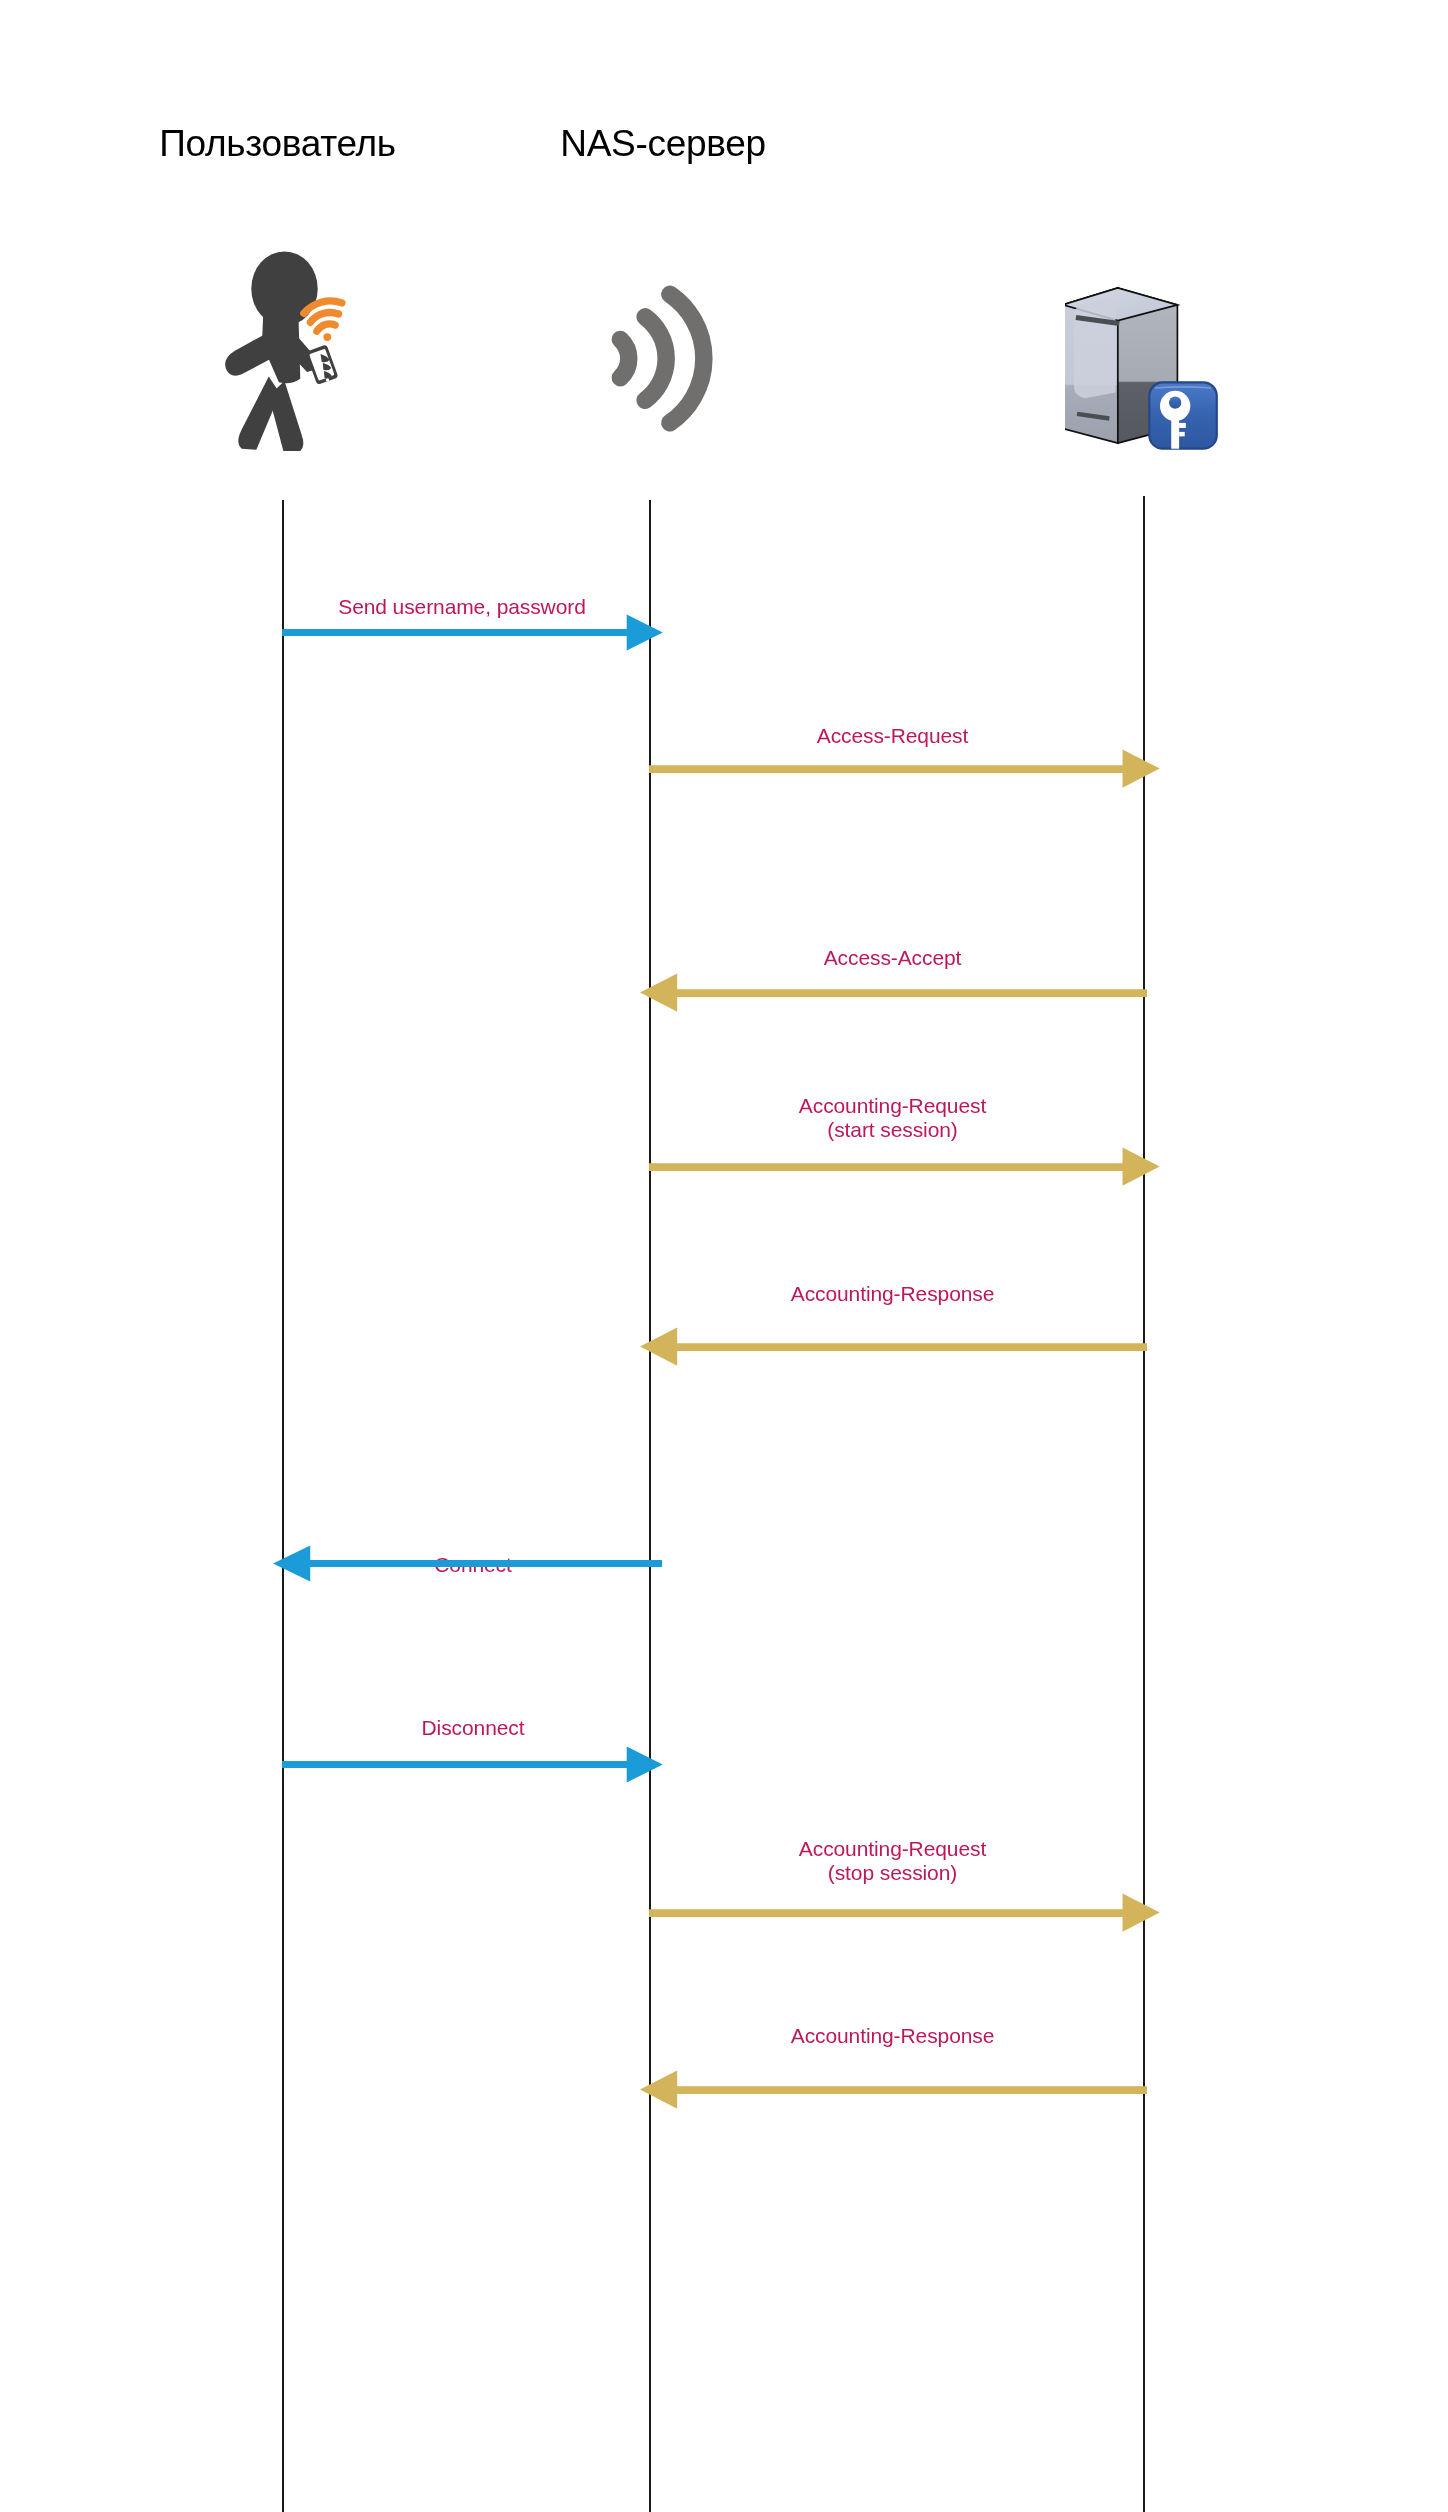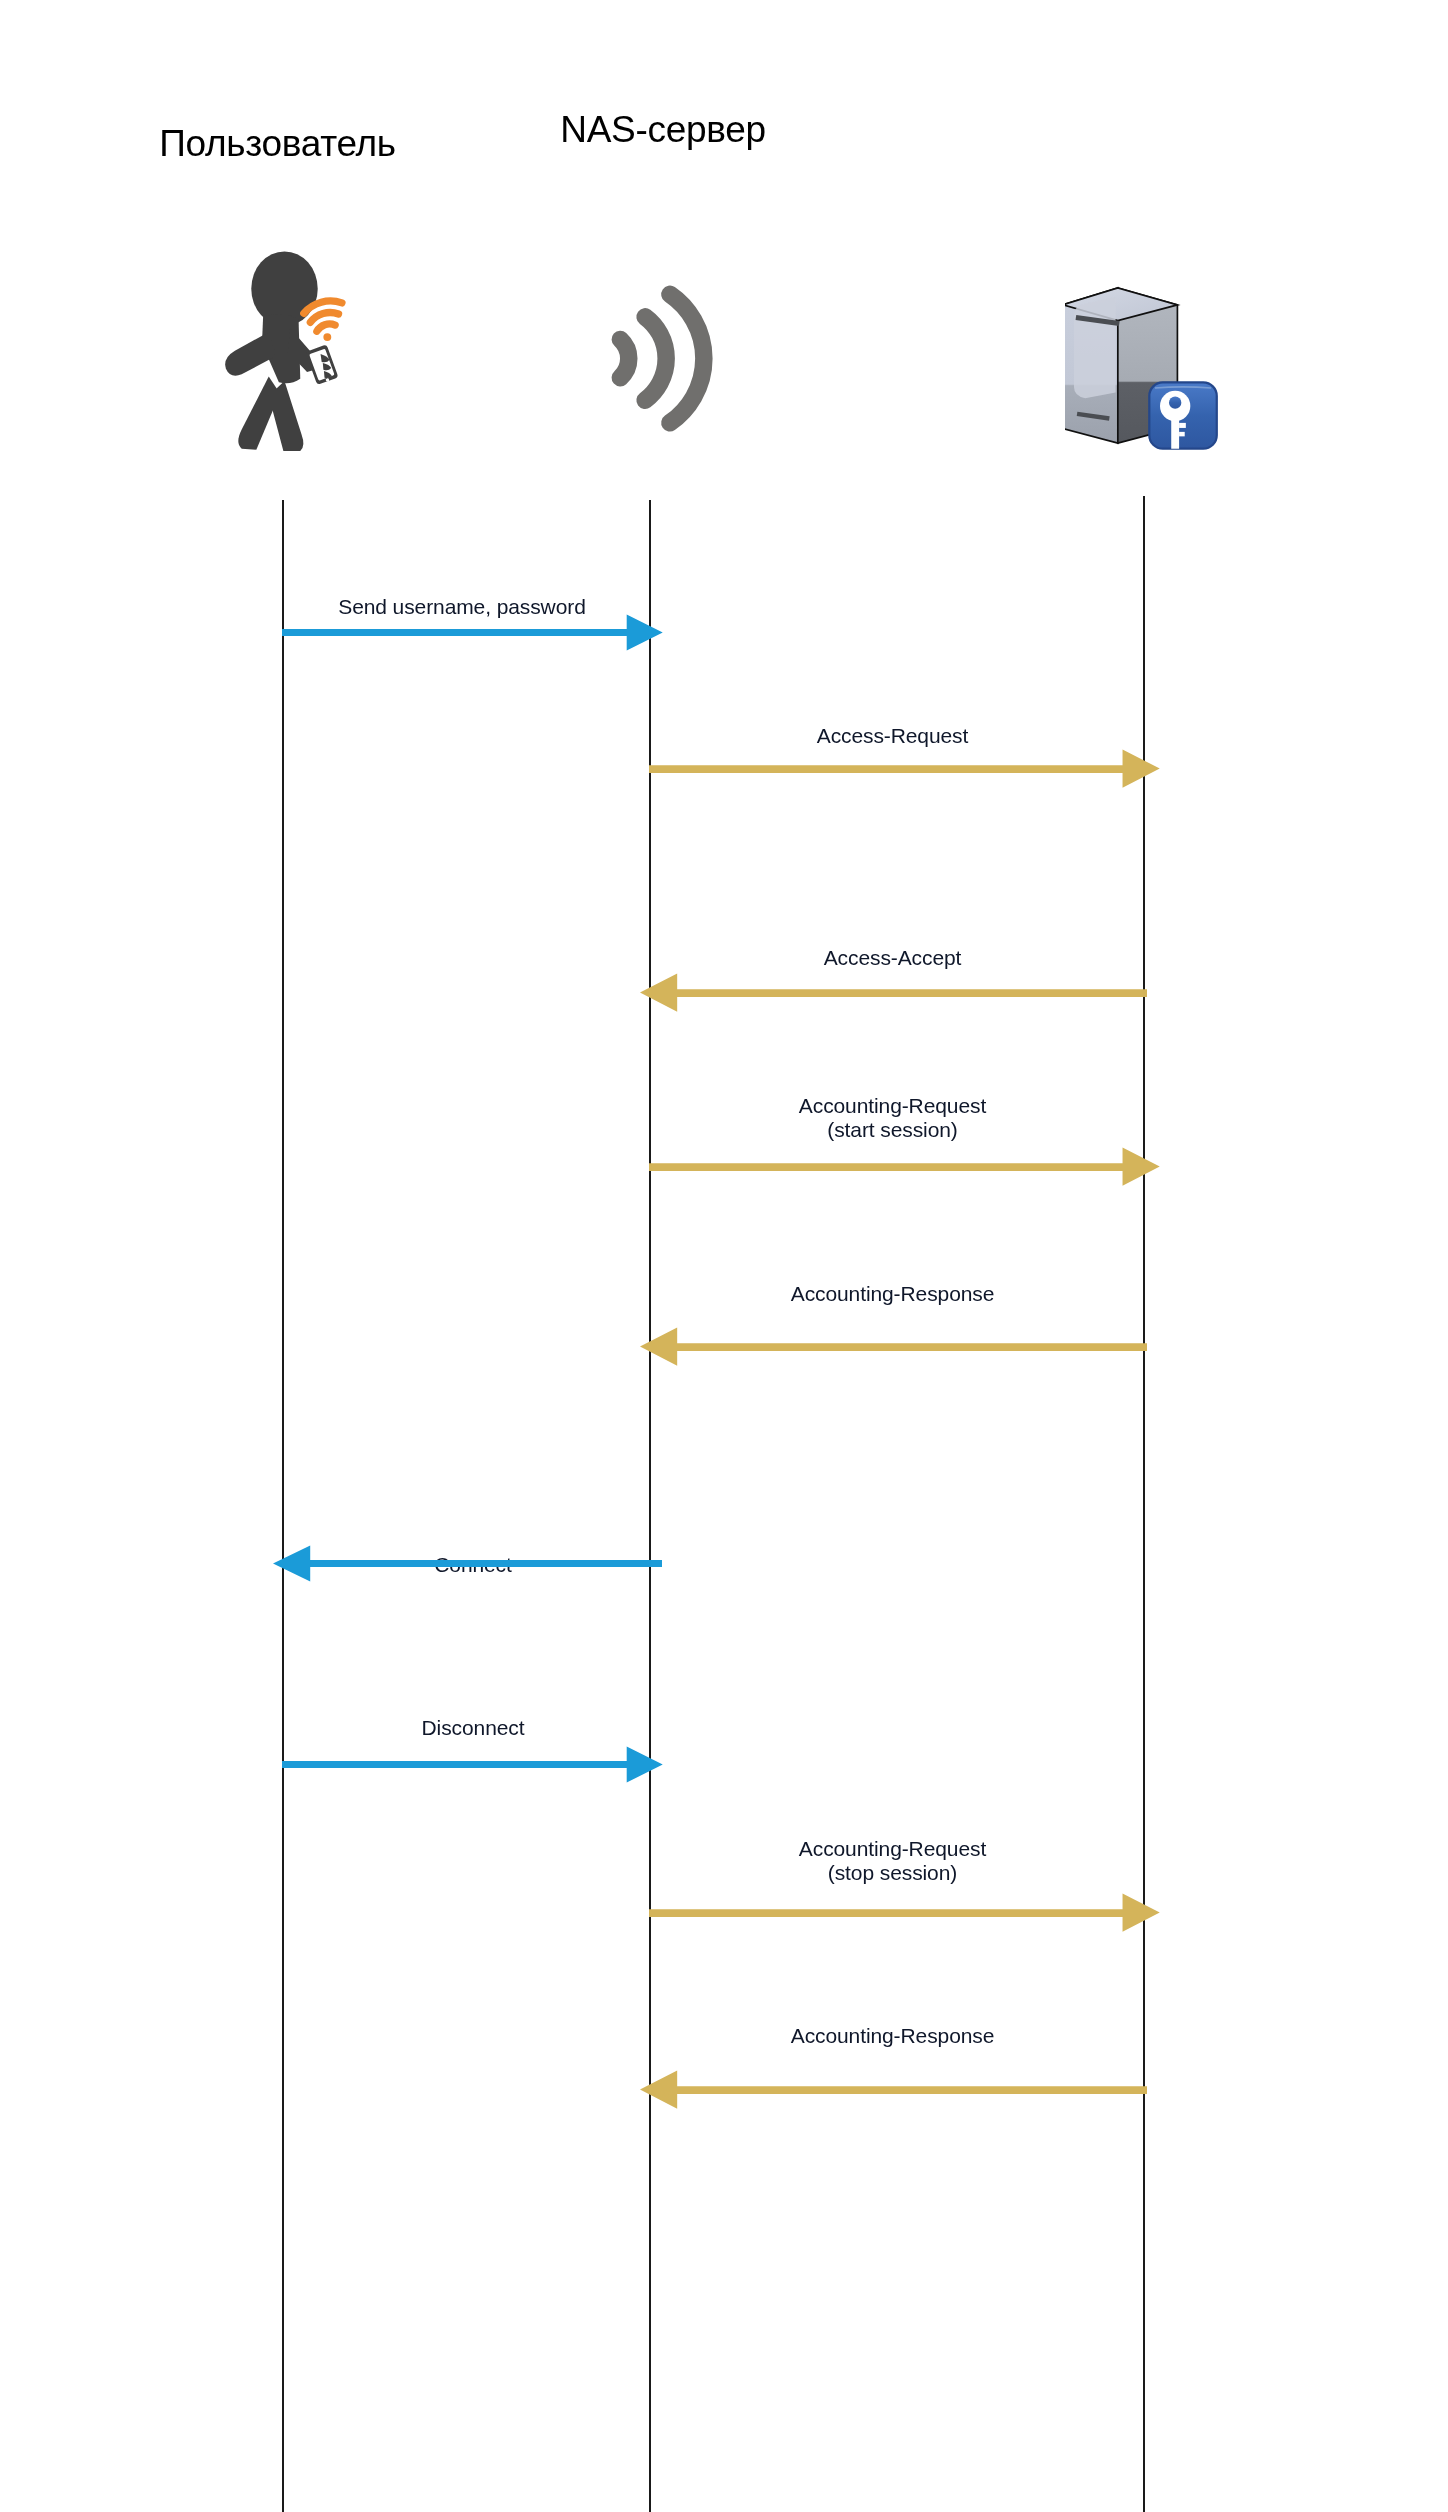--- a/index.html
+++ b/index.html
@@ -15,21 +15,21 @@
     letter-spacing:-0.3px;
   }
   .actor-icon{position:absolute;}
 
   
   .lifeline{position:absolute;width:2.3px;background:#1a1a1a;}
 
   
   .msg{position:absolute;}
   .msg-label{
-    position:absolute;text-align:center;color:#0f172a;
+    position:absolute;text-align:center;color:#be185d;
     font-size:21px;line-height:1.16;white-space:pre-line;
     letter-spacing:-0.1px;
   }
   .arrow-svg{position:absolute;display:block;}
 </style>
 </head>
 <body>
 
 <div id="stage">
 
@@ -64,21 +64,21 @@
         <circle cx="226" cy="158" r="7" fill="#F08A2E" stroke="none"></circle>
         <path d="M210 144 A 26 26 0 0 1 244 140" stroke-width="13" transform="rotate(-12 226 158)"></path>
         <path d="M202 126 A 44 44 0 0 1 254 122" stroke-width="13" transform="rotate(-12 226 158)"></path>
         <path d="M194 108 A 62 62 0 0 1 264 104" stroke-width="13" transform="rotate(-12 226 158)"></path>
       </g>
     </svg>
   </div>
 
   <div class="lifeline" style="left:282px;top:500px;height:2012px;"></div>
 
-  <div class="actor-label" style="left:497px;top:111px;width:332px;">NAS-сервер</div>
+  <div class="actor-label" style="left:497px;top:125px;width:332px;">NAS-сервер</div>
 
   <div class="actor-icon" style="left:591px;top:265px;width:124px;height:186px;">
     <svg width="124" height="186" viewBox="0 0 220 330" xmlns="http://www.w3.org/2000/svg">
       <g fill="none" stroke="#706F6D" stroke-linecap="round" stroke-width="31">
         <path d="M52 132 A 46 46 0 0 1 52 200"></path>
         <path d="M96 92 A 92 92 0 0 1 96 240"></path>
         <path d="M140 52 A 138 138 0 0 1 140 280"></path>
       </g>
     </svg>
   </div>

